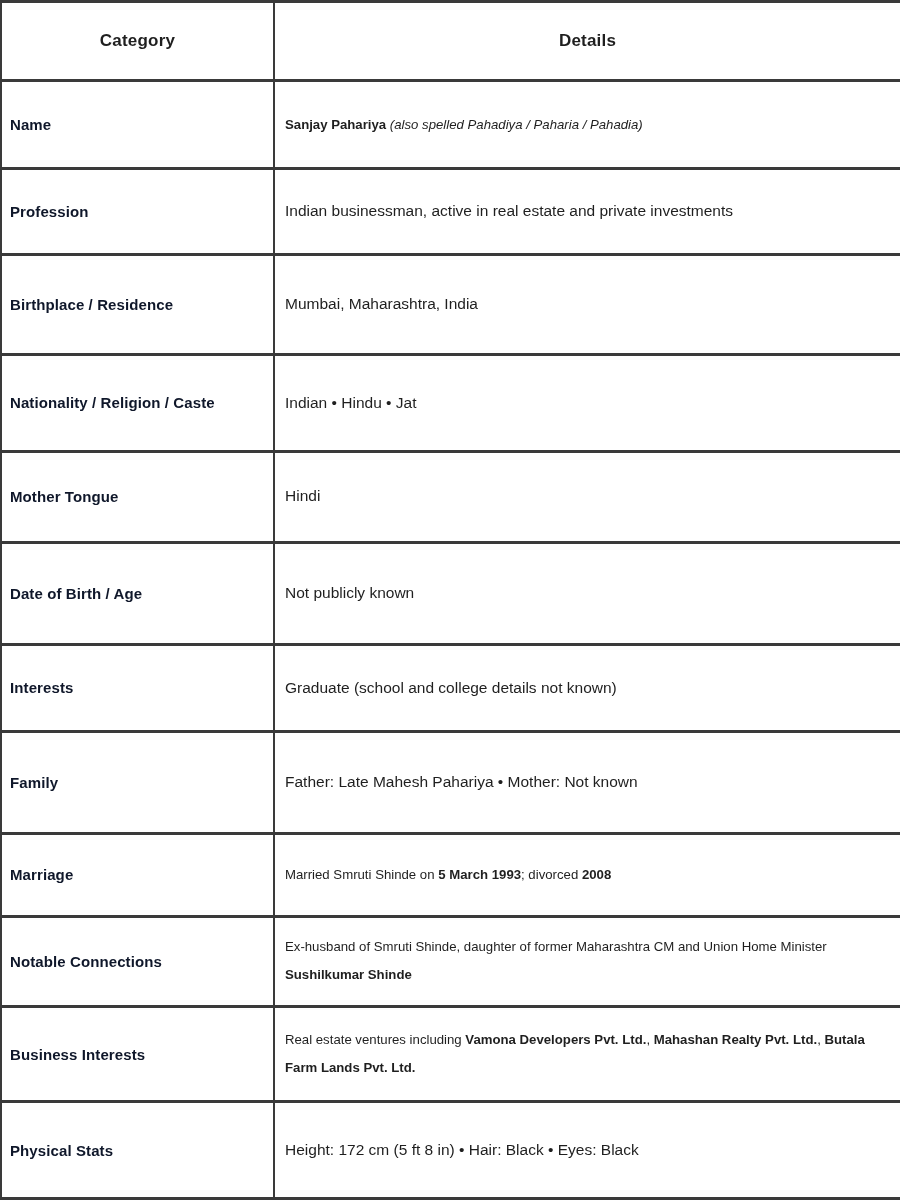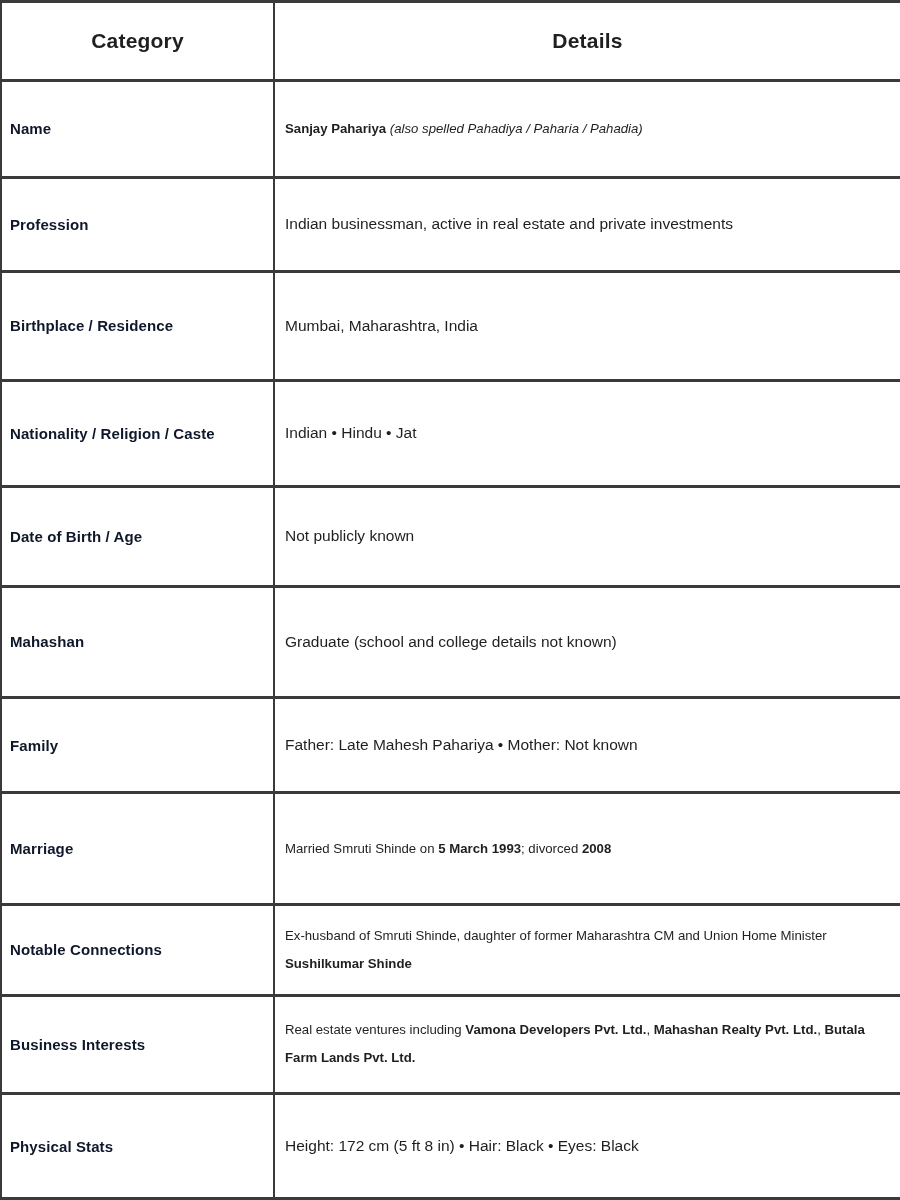--- a/index.html
+++ b/index.html
@@ -22,21 +22,21 @@
     border: 2px solid #3a3a3a;
     border-top-width: 3px;
     border-bottom-width: 3px;
     vertical-align: middle;
     box-sizing: border-box;
     color: #1f1f1f;
   }
   col.c-cat { width: 273px; }
   col.c-det { width: 627px; }
   thead th {
-    font-size: 21px;
+    font-size: 17px;
     font-weight: bold;
     text-align: center;
     color: #111111;
     letter-spacing: 0.2px;
   }
   thead tr { height: 79px; }
   td.cat {
     font-weight: bold;
     font-size: 15px;
     color: #0f172a;
@@ -97,25 +97,29 @@
       </tr>
       <tr>
         <td class="cat">Birthplace / Residence</td>
         <td class="det"><span>Mumbai, Maharashtra, India</span></td>
       </tr>
       <tr>
         <td class="cat">Nationality / Religion / Caste</td>
         <td class="det"><span>Indian • Hindu • Jat</span></td>
       </tr>
       <tr>
+        <td class="cat">Mother Tongue</td>
+        <td class="det"><span>Hindi</span></td>
+      </tr>
+      <tr>
         <td class="cat">Date of Birth / Age</td>
         <td class="det"><span>Not publicly known</span></td>
       </tr>
       <tr>
-        <td class="cat">Mahashan</td>
+        <td class="cat">Interests</td>
         <td class="det"><span>Graduate (school and college details not known)</span></td>
       </tr>
       <tr>
         <td class="cat">Family</td>
         <td class="det"><span>Father: Late Mahesh Pahariya • Mother: Not known</span></td>
       </tr>
       <tr>
         <td class="cat">Marriage</td>
         <td class="det small"><span>Married Smruti Shinde on </span><span class="b">5 March 1993</span><span>; divorced </span><span class="b">2008</span></td>
       </tr>

